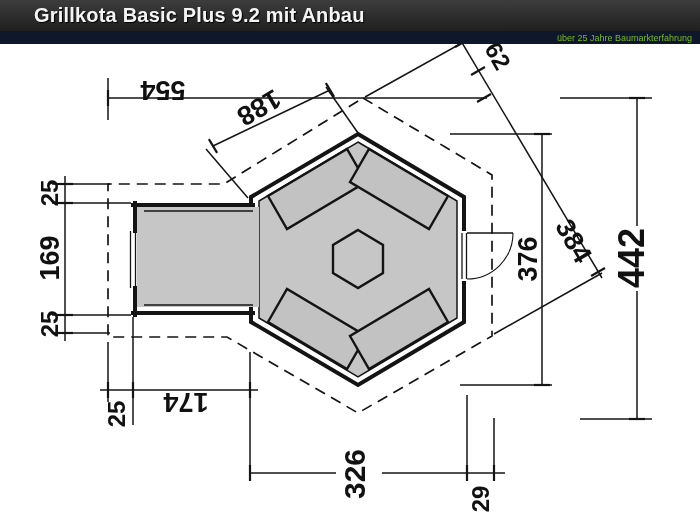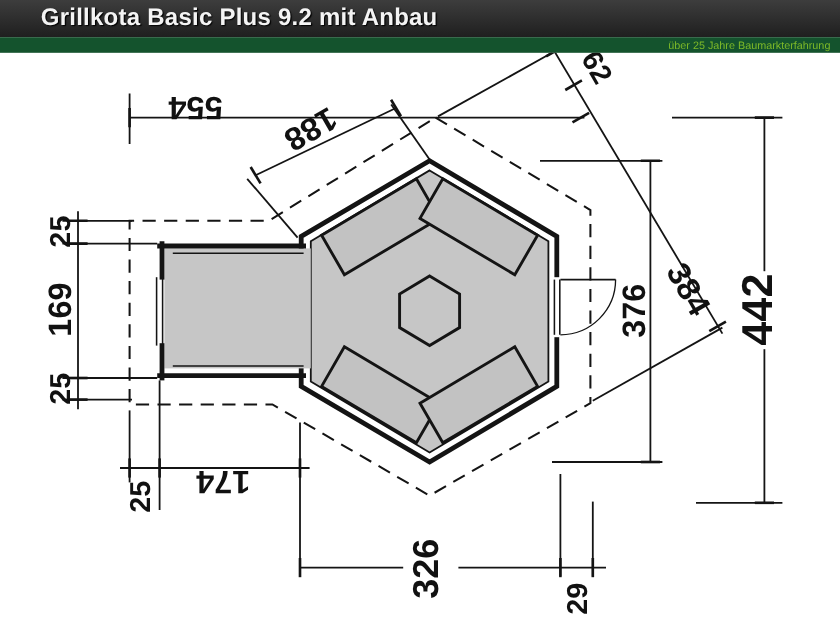--- a/index.html
+++ b/index.html
@@ -19,21 +19,21 @@
     text-shadow:1px 1px 1px #000;
   }
   #brand{
     padding-right:6px;font-size:19px;font-weight:bold;font-style:italic;
     white-space:nowrap;letter-spacing:.2px;
   }
   #brand .b-left{color:#e8e8e8;}
   #brand .b-right{color:var(--green);}
   #tagline-strip{
     position:absolute;left:0;top:31px;width:700px;height:13px;
-    background:#14532d;display:flex;align-items:center;justify-content:flex-end;
+    background:#0f172a;display:flex;align-items:center;justify-content:flex-end;
   }
   #tagline{color:var(--green);font-size:9px;padding-right:8px;}
   
   #drawing{position:absolute;left:0;top:44px;width:700px;height:481px;}
   svg .wall   {stroke:#141414;stroke-width:4;fill:#ffffff;stroke-linejoin:miter;}
   svg .wallln {stroke:#141414;stroke-width:4;fill:none;stroke-linecap:square;}
   svg .inner  {stroke:#141414;stroke-width:1.5;fill:var(--floor);}
   svg .floor  {fill:var(--floor);stroke:none;}
   svg .bench  {stroke:#141414;stroke-width:2.4;fill:#c2c2c2;}
   svg .thin   {stroke:#141414;stroke-width:1.3;fill:none;}

